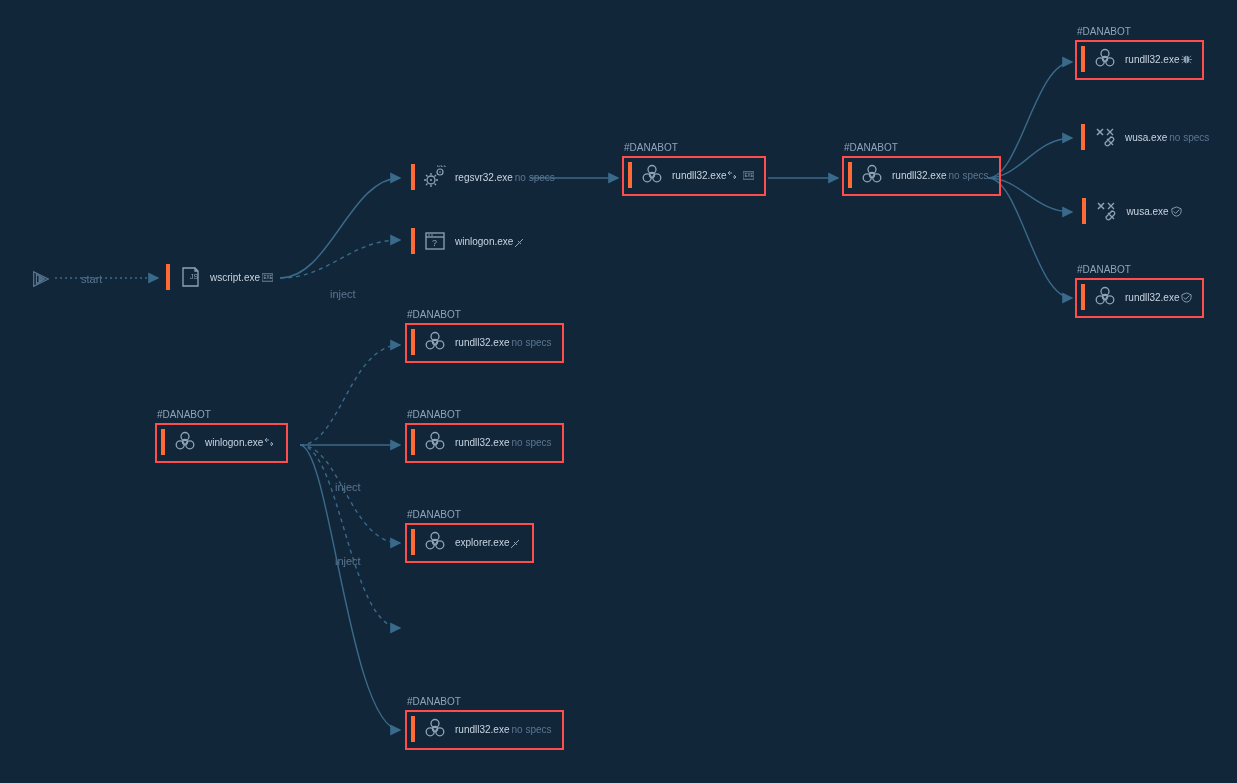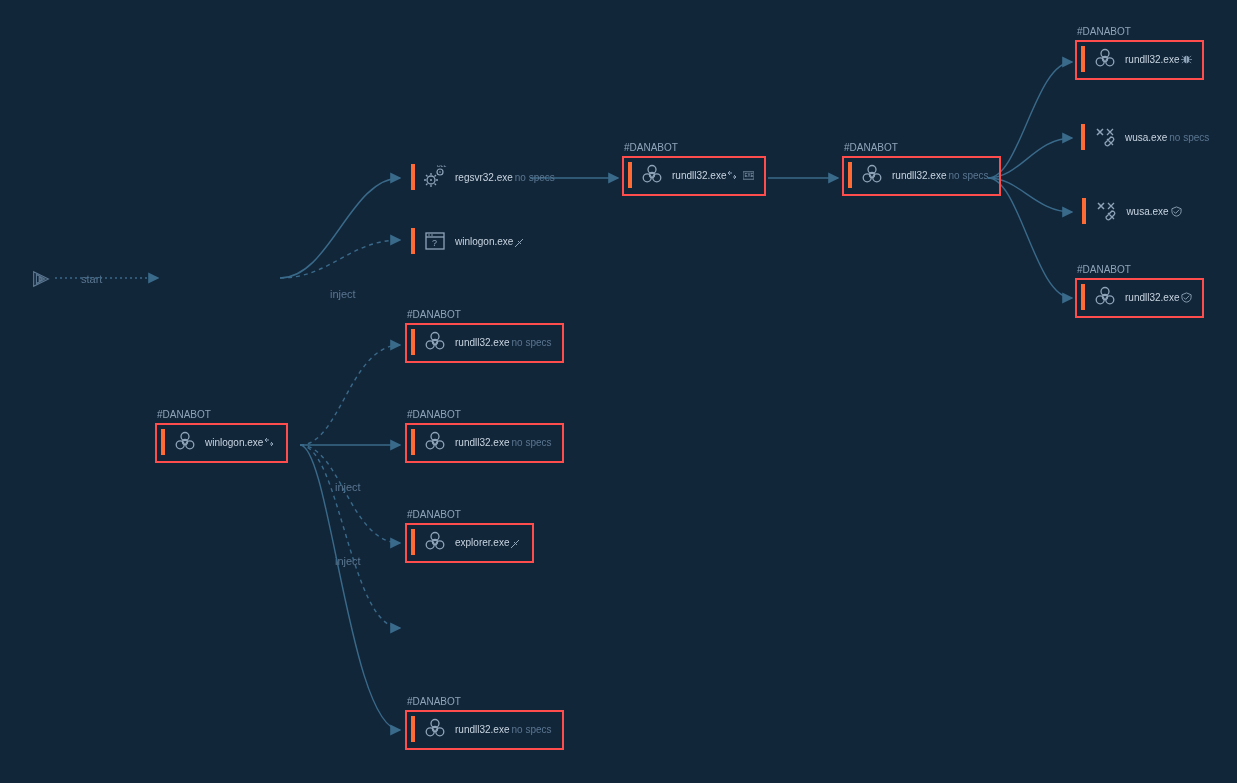--- a/index.html
+++ b/index.html
@@ -157,20 +157,38 @@
   <path d="M988 178 C1020 178 1035 138 1072 138" stroke="#3a6a8a" stroke-width="1.4" fill="none" marker-end="url(#arrow)"></path>
   <path d="M988 178 C1020 178 1035 212 1072 212" stroke="#3a6a8a" stroke-width="1.4" fill="none" marker-end="url(#arrow)"></path>
   <path d="M988 178 C1020 178 1035 298 1072 298" stroke="#3a6a8a" stroke-width="1.4" fill="none" marker-end="url(#arrow)"></path>
   <path d="M300 445 C340 445 350 345 400 345" stroke="#3a6a8a" stroke-width="1.4" stroke-dasharray="4 4" fill="none" marker-end="url(#arrow)"></path>
   <path d="M300 445 L400 445" stroke="#3a6a8a" stroke-width="1.4" fill="none" marker-end="url(#arrow)"></path>
   <path d="M300 445 C340 445 350 543 400 543" stroke="#3a6a8a" stroke-width="1.4" stroke-dasharray="4 4" fill="none" marker-end="url(#arrow)"></path>
   <path d="M300 445 C340 445 350 628 400 628" stroke="#3a6a8a" stroke-width="1.4" stroke-dasharray="4 4" fill="none" marker-end="url(#arrow)"></path>
   <path d="M300 445 C330 445 350 730 400 730" stroke="#3a6a8a" stroke-width="1.4" fill="none" marker-end="url(#arrow)"></path>
 </svg>
 
+<div class="node" style="left:160px;top:258px">
+  <div class="node-box normal">
+    <div class="node-bar"></div>
+    <div class="icon-wrap">
+          <svg width="24" height="24">
+            <use href="#script"></use>
+          </svg>
+        </div>
+    <div class="node-content">
+      <div class="node-title">wscript.exe</div>
+      <div class="node-sub">
+        <svg class="sub-icon" viewBox="0 0 12 8">
+              <use href="#exebox"></use>
+            </svg>
+      </div>
+    </div>
+  </div>
+</div>
 
 <div class="node" style="left:405px;top:158px">
   <div class="node-box normal">
     <div class="node-bar"></div>
     <div class="icon-wrap">
           <svg width="24" height="24">
             <use href="#gears"></use>
           </svg>
         </div>
     <div class="node-content">

